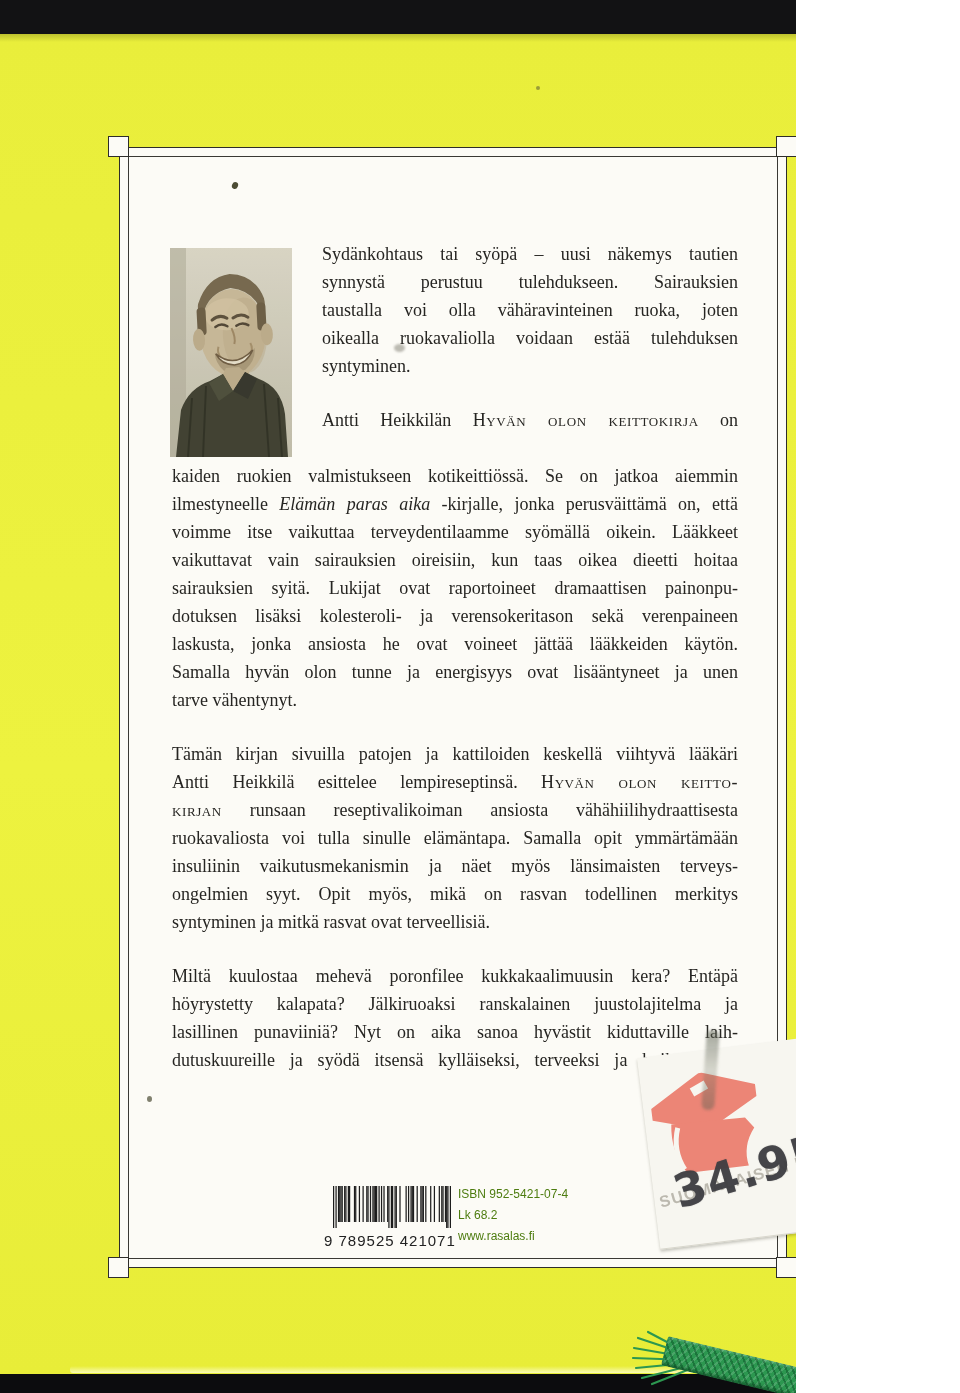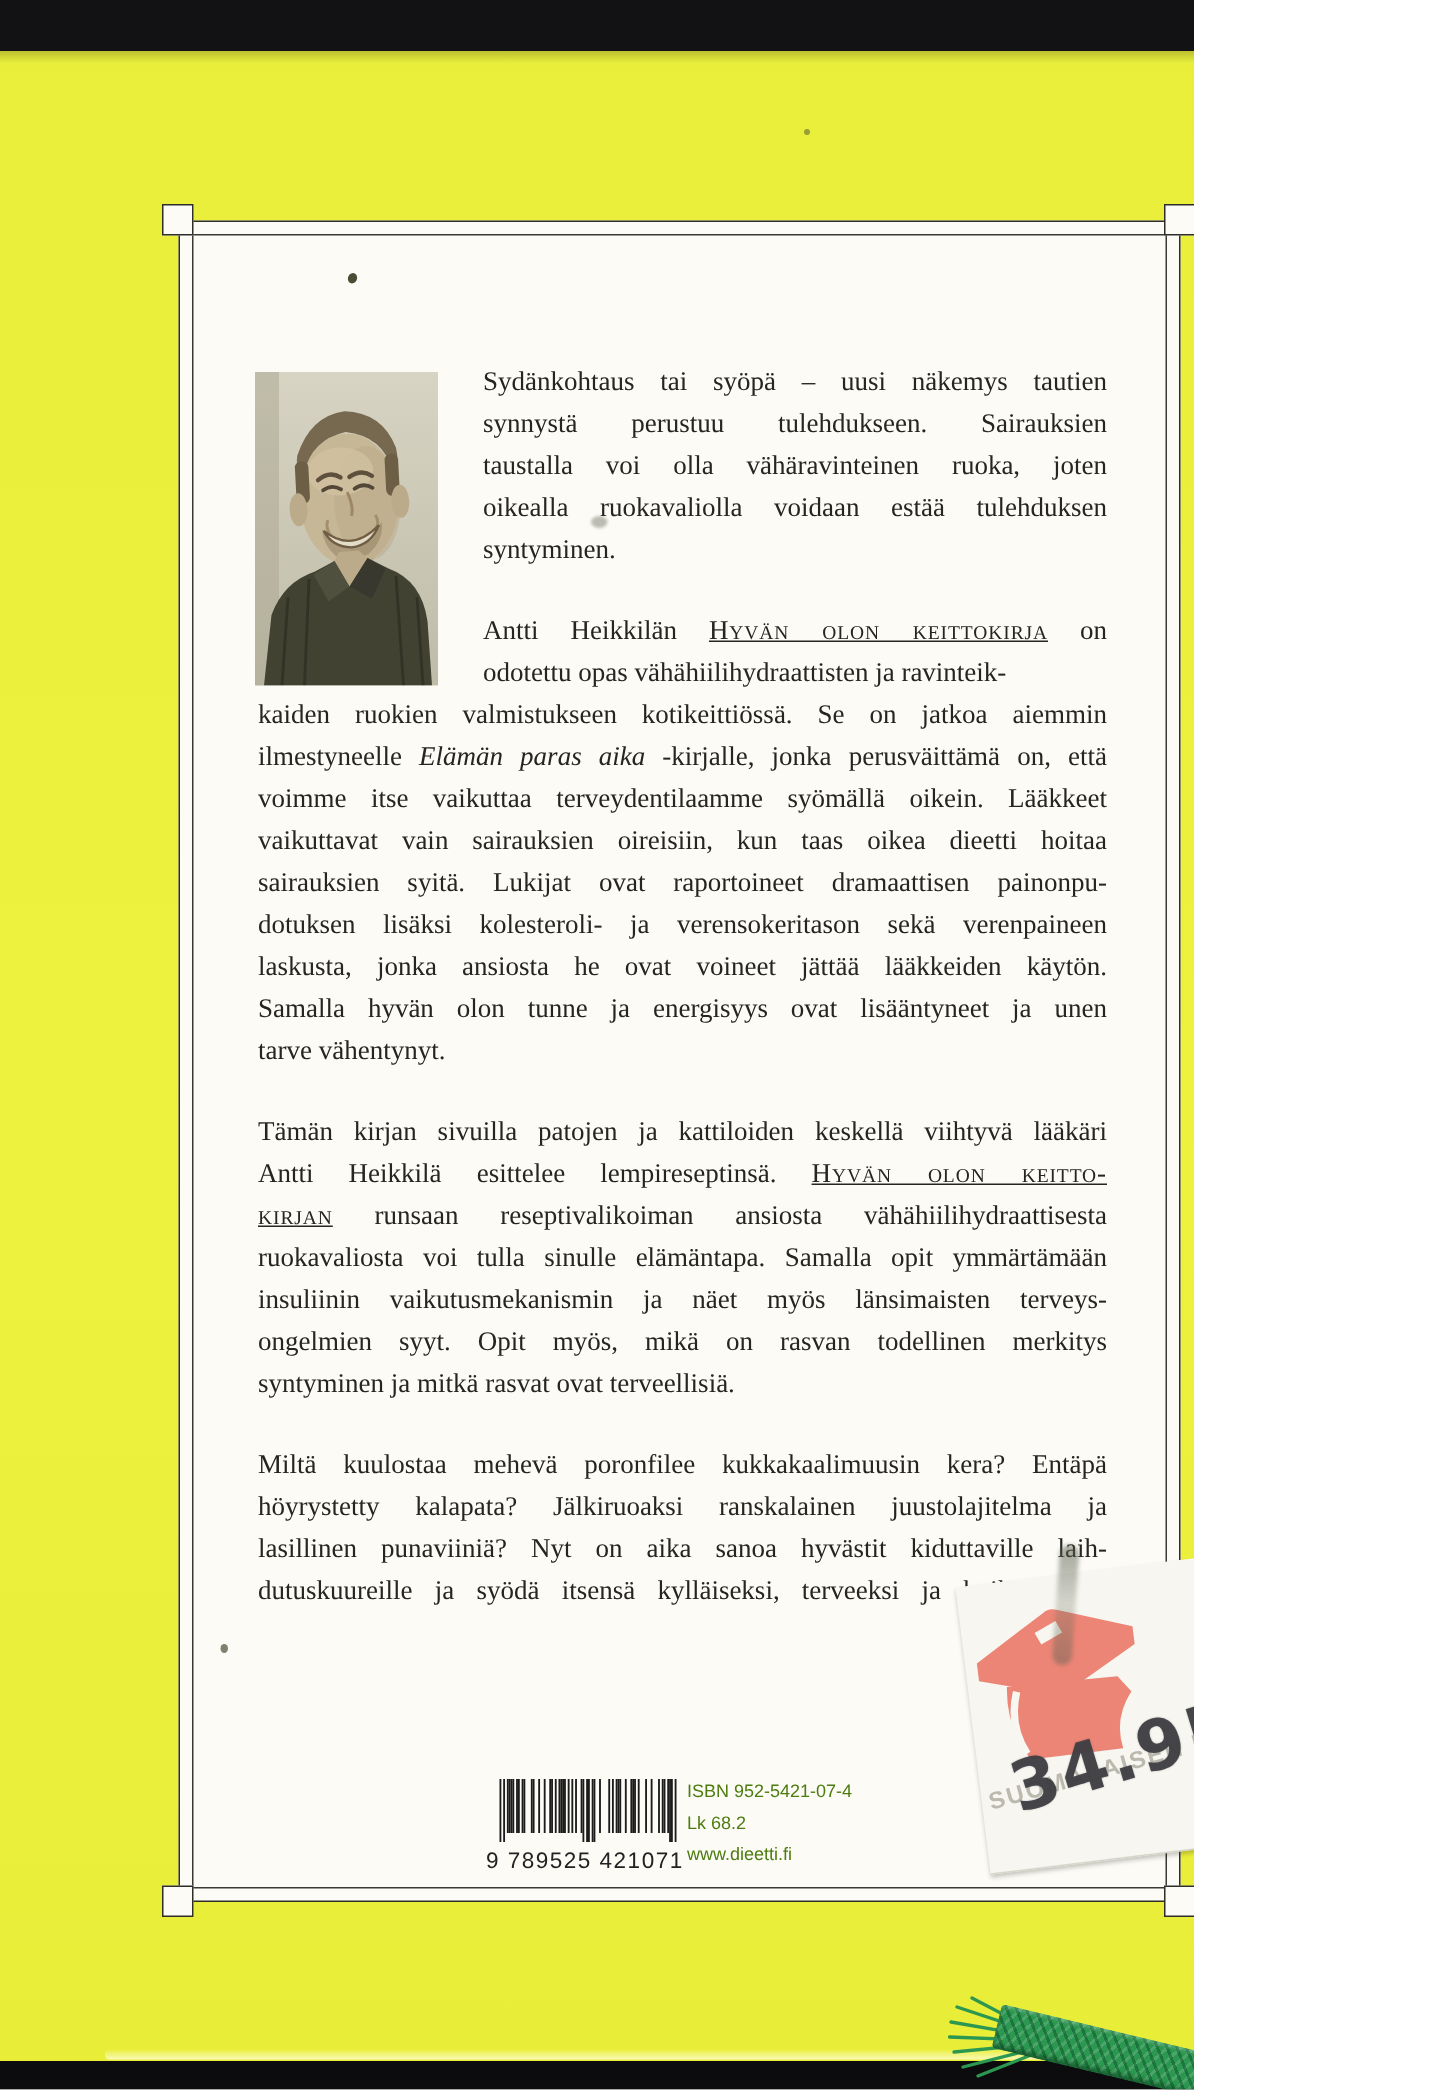--- a/index.html
+++ b/index.html
@@ -24,21 +24,21 @@
   .panel{position:absolute;left:119px;top:147px;width:668px;height:1121px;z-index:3;
          background:#fcfbf6;border:1.5px solid #2e2d29;box-sizing:border-box;}
   .panel-inner{position:absolute;left:8px;top:8px;right:8px;bottom:8px;border:1.2px solid #3a3934;}
   .corner{position:absolute;width:21px;height:21px;background:#fcfbf6;border:1.8px solid #2e2d29;z-index:4;box-sizing:border-box;}
   .corner.tl{left:108px;top:136px;} .corner.tr{left:776px;top:136px;}
   .corner.bl{left:108px;top:1257px;} .corner.br{left:776px;top:1257px;}
   
   .textcol{position:absolute;z-index:4;color:#262522;font-size:18px;}
   .line{height:28px;line-height:28px;white-space:nowrap;text-align:justify;text-align-last:justify;text-justify:inter-word;}
   .line.last{text-align-last:left;}
-  .sc{font-variant:small-caps;letter-spacing:.6px;text-decoration:underline;}
+  .sc{font-variant:small-caps;letter-spacing:.6px;}
   .it{font-style:italic;}
   .para-gap{height:26px;}
   #right-col{left:322px;top:240px;width:416px;}
   #full-col{left:172px;top:462px;width:566px;}
   
   .photo{position:absolute;left:170px;top:248px;width:122px;height:209px;z-index:4;
          box-shadow:0 0 0 1px rgba(200,198,180,.6) inset;}
   
   .barcode-wrap{position:absolute;left:330px;top:1186px;width:124px;height:52px;z-index:4;}
   .barcode-digits{position:absolute;left:324px;top:1232px;width:136px;z-index:4;
@@ -142,21 +142,20 @@
     <div>
         <div class="line">Sydänkohtaus tai syöpä – uusi näkemys tautien</div>
         <div class="line">synnystä perustuu tulehdukseen. Sairauksien</div>
         <div class="line">taustalla voi olla vähäravinteinen ruoka, joten</div>
         <div class="line">oikealla ruokavaliolla voidaan estää tulehduksen</div>
         <div class="line last">syntyminen.</div>
       </div>
     <div class="para-gap"></div>
     <div>
         <div class="line">Antti Heikkilän <span class="sc">Hyvän olon keittokirja</span> on</div>
-        <div class="line last">odotettu opas vähähiilihydraattisten ja ravinteik-</div>
       </div>
   </div>
 
   <div id="full-col" class="textcol">
     <div>
         <div class="line">kaiden ruokien valmistukseen kotikeittiössä. Se on jatkoa aiemmin</div>
         <div class="line">ilmestyneelle <span class="it">Elämän paras aika</span> -kirjalle, jonka perusväittämä on, että</div>
         <div class="line">voimme itse vaikuttaa terveydentilaamme syömällä oikein. Lääkkeet</div>
         <div class="line">vaikuttavat vain sairauksien oireisiin, kun taas oikea dieetti hoitaa</div>
         <div class="line">sairauksien syitä. Lukijat ovat raportoineet dramaattisen painonpu-</div>
@@ -235,21 +234,21 @@
         <rect x="114.85" y="0" width="1.23" height="36" fill="#1c1c1c"></rect>
         <rect x="116.08" y="0" width="1.23" height="42" fill="#1c1c1c"></rect>
         <rect x="117.31" y="0" width="1.23" height="42" fill="#1c1c1c"></rect>
         <rect x="119.77" y="0" width="1.23" height="42" fill="#1c1c1c"></rect>
       </svg>
   </div>
   <div class="barcode-digits">9 789525 421071</div>
   <div class="isbn-block">
     <div>ISBN 952-5421-07-4</div>
     <div>Lk 68.2</div>
-    <div>www.dieetti.fi</div>
+    <div>www.rasalas.fi</div>
   </div>
 
   <div class="sticker">
     <svg class="logo" width="120" height="112" viewBox="0 0 120 112" xmlns="http://www.w3.org/2000/svg">
       <path d="M6,42 L54,14 Q58,11 63,13 L112,30 L112,42 L60,70 L6,54 Z" fill="#ec8576"></path>
       <rect x="48" y="23" width="16" height="9" fill="#f7f6f0" transform="rotate(-23 56 28)"></rect>
       <path d="M24,60 L98,62 L106,73 Q92,90 96,110 L34,110 Q20,87 24,60 Z" fill="#ec8576"></path>
       <path d="M30,64 Q22,86 32,106" stroke="#f7f6f0" stroke-width="5" fill="none"></path>
     </svg>
     <div class="watermark">SUOMALAISEN HINTA</div>

